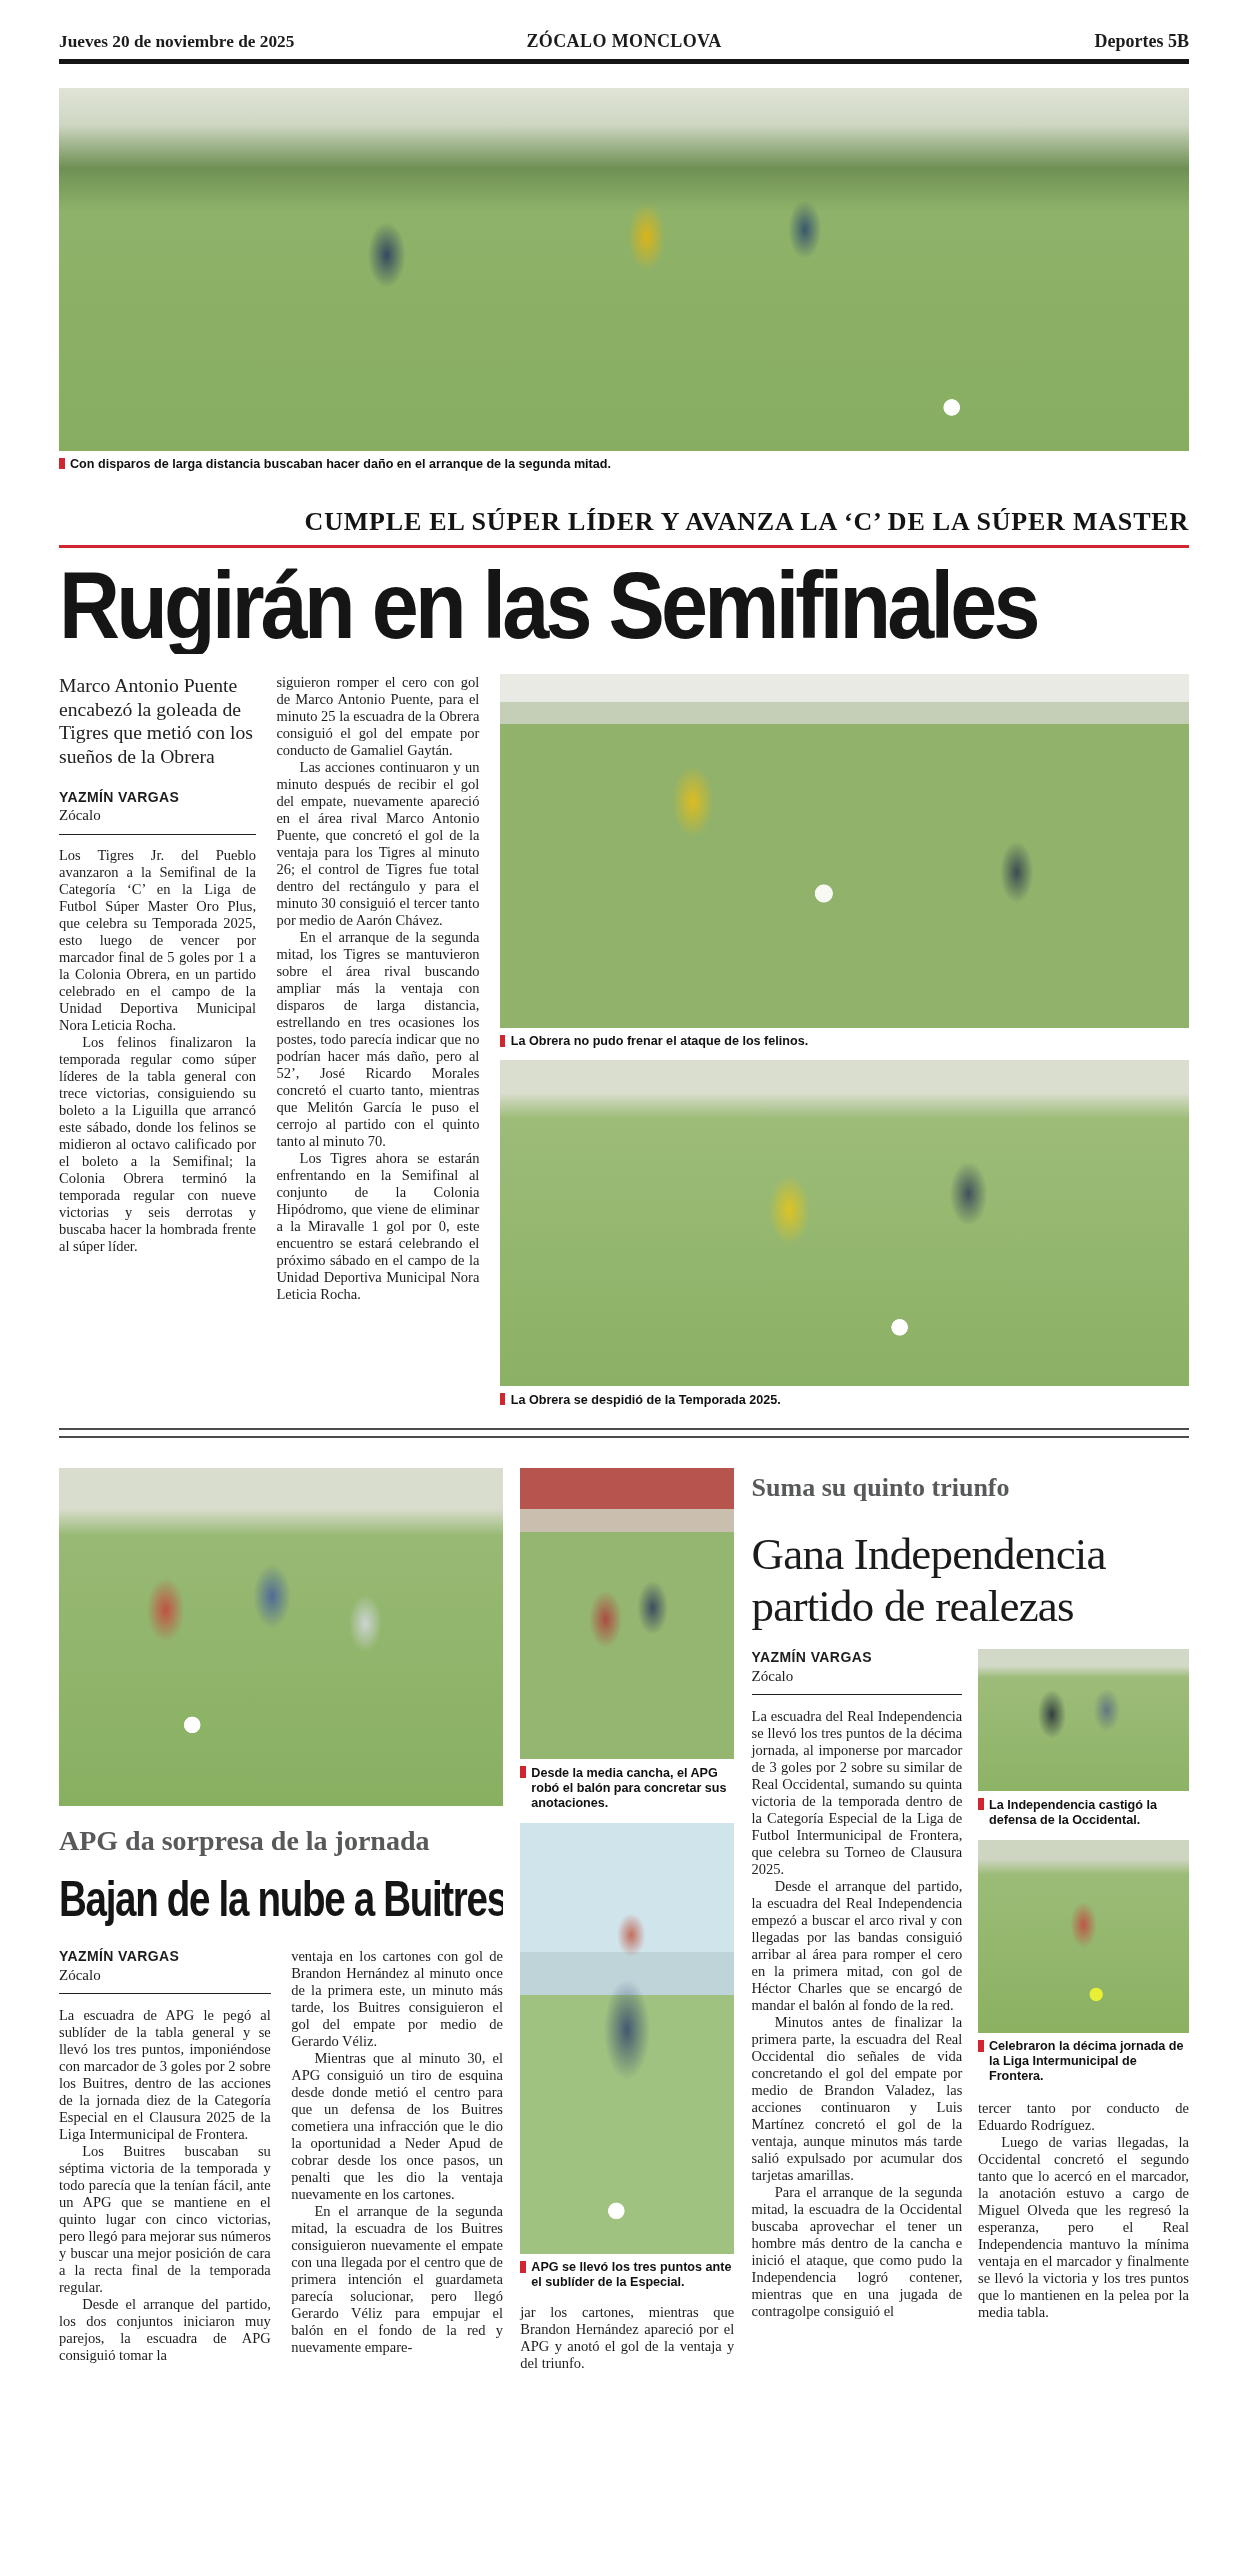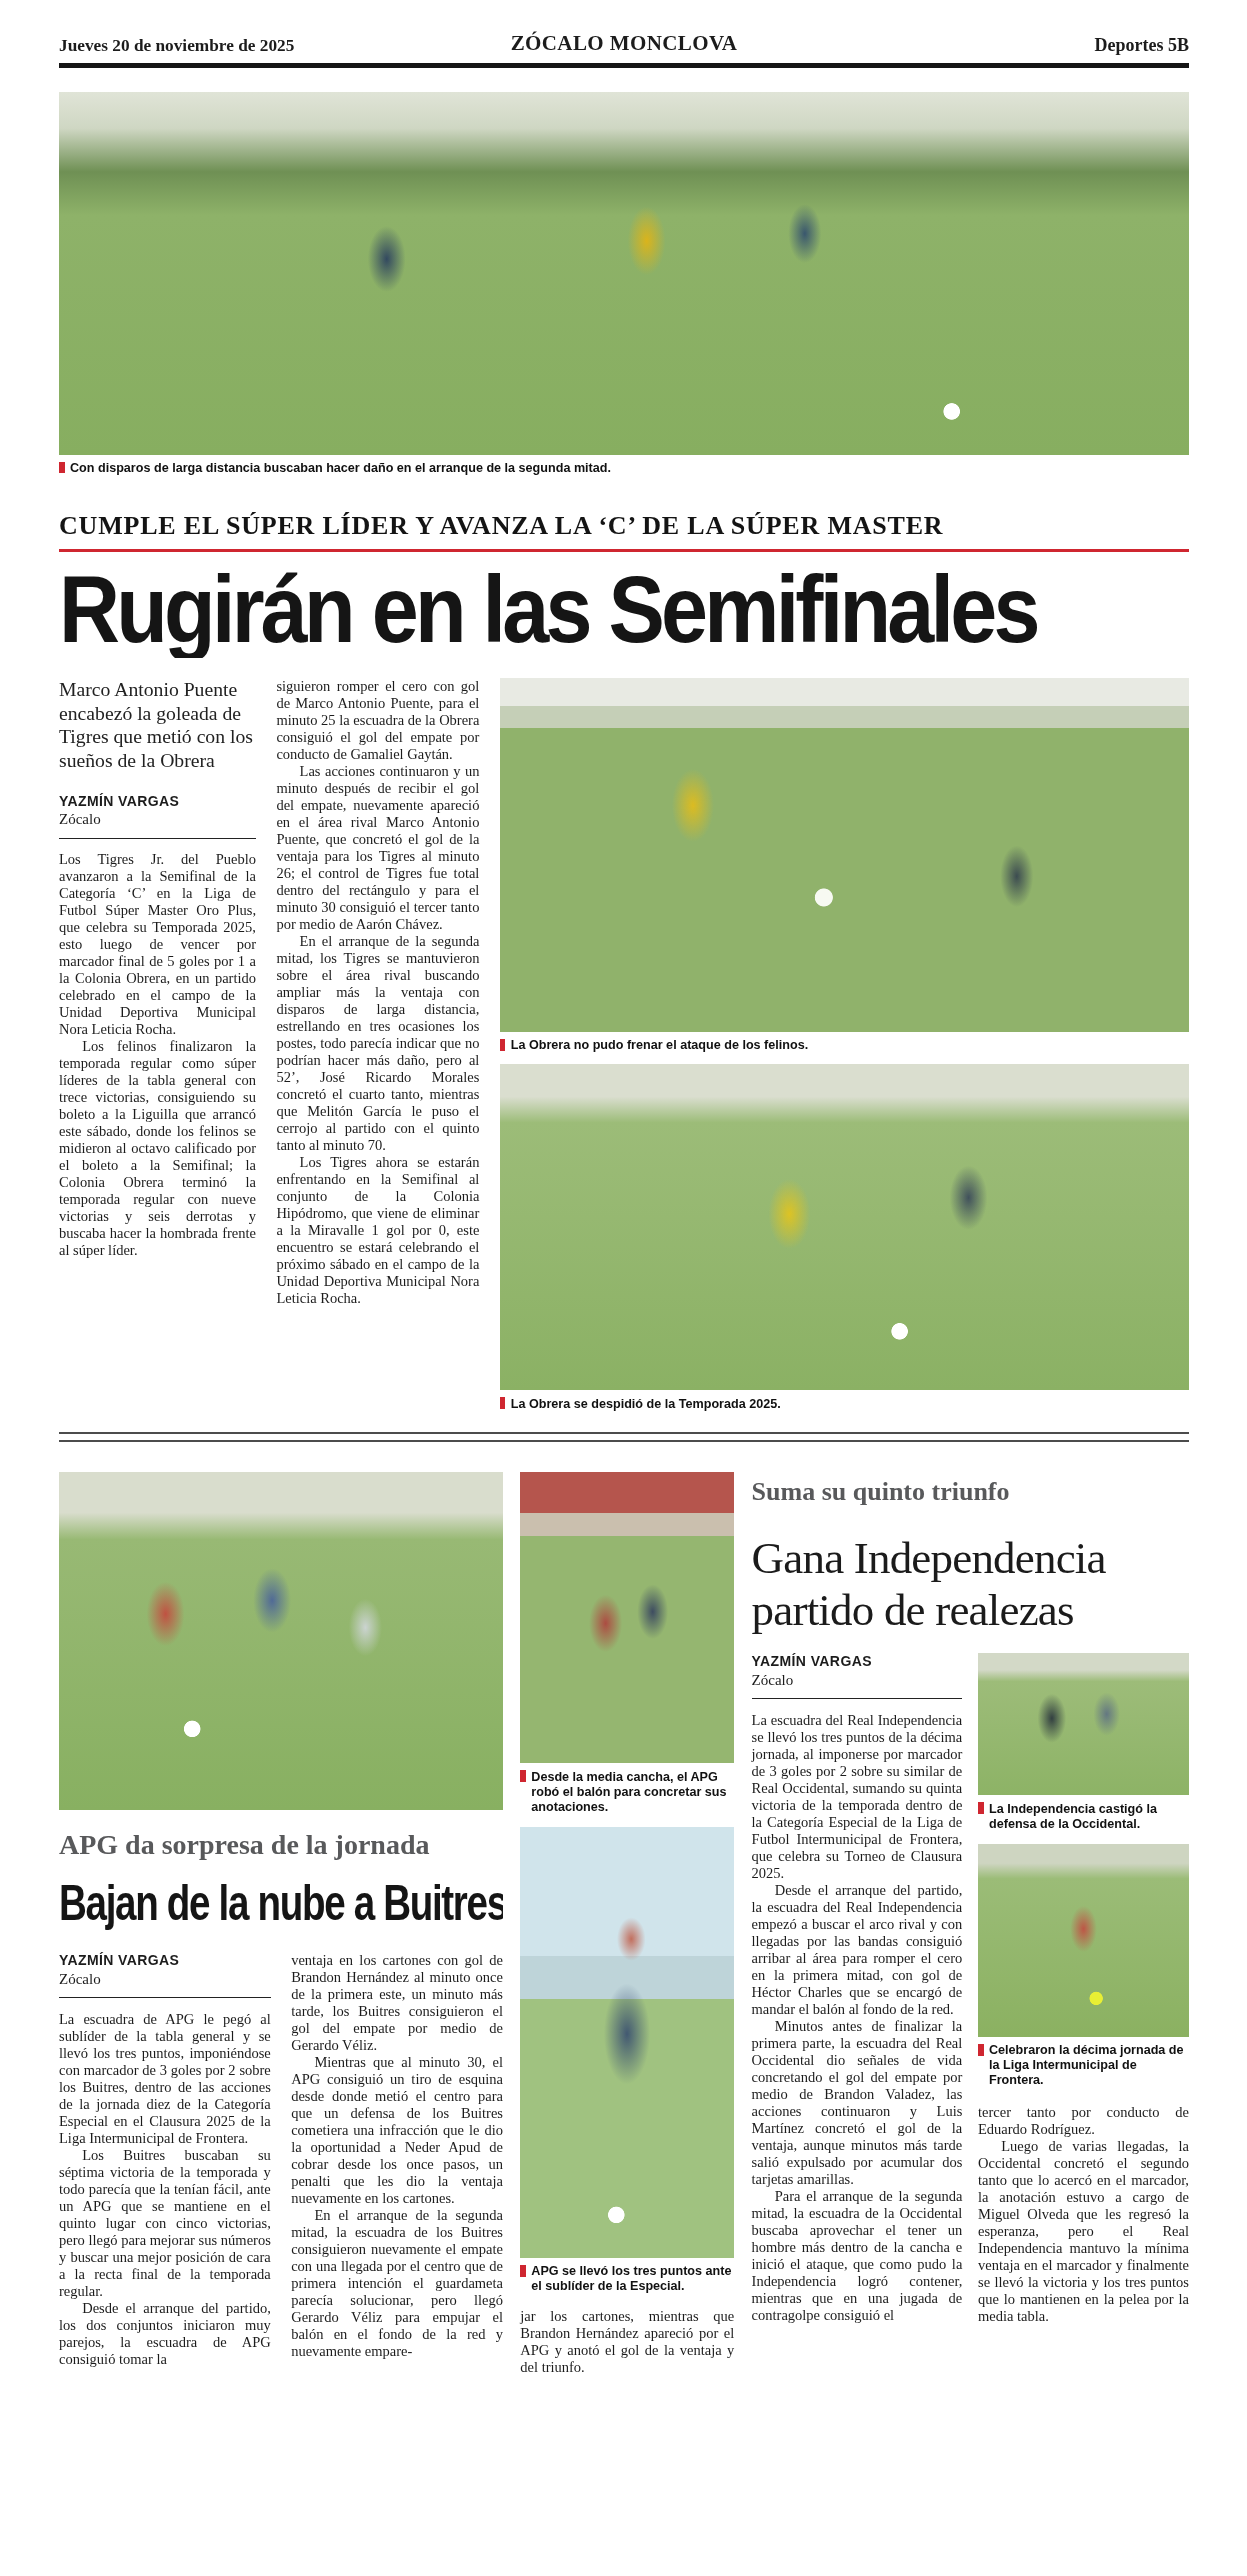--- a/index.html
+++ b/index.html
@@ -1,21 +1,21 @@
 <!DOCTYPE html>
 <html lang="es" style="font-size:12.6px"><head>
 <meta charset="utf-8">
 <style>
   html,body{margin:0;padding:0;background:#ffffff;color:#1c1c1c;}
   .sheet{width:1248px;box-sizing:border-box;padding:31px 59px 23.6px;font-family:"Liberation Serif",serif;}
 
   
   .pg-header{display:flex;align-items:flex-end;border-bottom:5.5px solid #151515;padding-bottom:7px;}
   .pg-header .hd-date{width:330px;font-size:17.3px;font-weight:bold;}
-  .pg-header .hd-mast{flex:1;text-align:center;font-size:21px;font-weight:bold;letter-spacing:0.4px;}
+  .pg-header .hd-mast{flex:1;text-align:center;font-size:18px;font-weight:bold;letter-spacing:0.4px;}
   .pg-header .hd-sec{width:330px;text-align:right;font-size:18px;font-weight:bold;}
 
   
   .photo{position:relative;background:#8db068;}
   .caption{display:flex;align-items:flex-start;gap:5.5px;margin-top:6.3px;
            font-family:"Liberation Sans",sans-serif;font-weight:bold;font-size:12.6px;line-height:15px;color:#111;}
   .cap-bar{flex:0 0 5.5px;height:11.8px;background:#cf2630;margin-top:0.8px;}
 
   .ph-tl{background:
     radial-gradient(circle 10.2px at 52% 80%, #f4f7ee 0 8.6px, transparent 9.4px),
@@ -64,21 +64,21 @@
     radial-gradient(circle 7.9px at 56% 80%, #e8ef34 0 6.3px, transparent 7px),
     linear-gradient(180deg,#ced5c1 0 10%,#9bbc77 18%,#8bb161 100%);}
 
   
   .top-photos{display:flex;gap:17.3px;margin-top:23.6px;}
   .tp-left{width:444px;}
   .tp-right{flex:1;}
   .tp-left .photo{height:363px;}
   .tp-right .photo{height:363px;}
 
-  .kicker1{margin-top:35px;font-size:26px;font-weight:bold;letter-spacing:0.8px;color:#141414;}
+  .kicker1{margin-top:35px;font-size:26px;font-weight:bold;letter-spacing:0.8px;color:#141414;text-align:right;}
   .red-rule{height:3.1px;background:#cf2630;margin-top:7.9px;}
   .headline1-wrap{overflow:hidden;margin-top:4.7px;height:101px;}
   .headline1{font-family:"Liberation Sans",sans-serif;font-weight:bold;font-size:88px;line-height:98px;
              letter-spacing:-3.9px;white-space:nowrap;transform:scale(.96,1.08);transform-origin:left top;color:#151515;}
 
   .a1-grid{display:grid;grid-template-columns:197px 203px 1fr;column-gap:20.4px;margin-top:20.4px;}
   .deck{font-size:19.7px;line-height:23.6px;color:#222;}
   .byline{margin-top:20.4px;}
   .by-name{font-family:"Liberation Sans",sans-serif;font-weight:bold;font-size:14px;letter-spacing:0.4px;}
   .by-agency{font-size:15px;margin-top:2.4px;}

